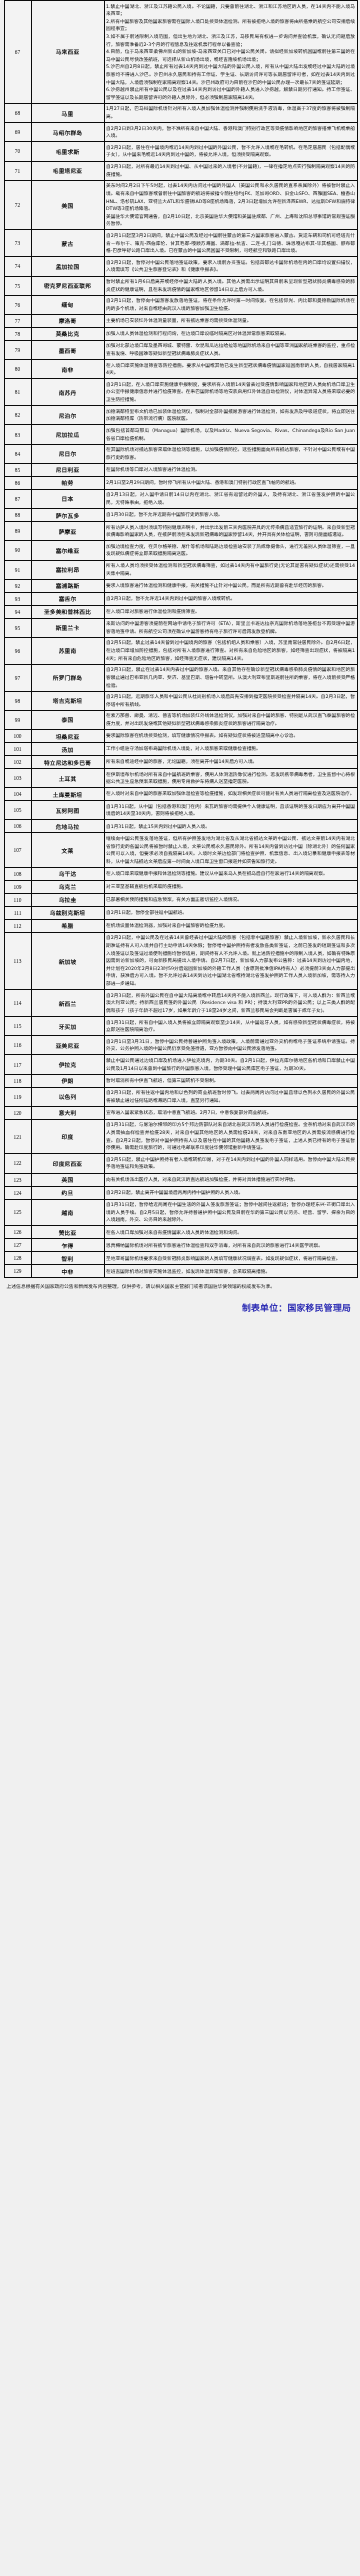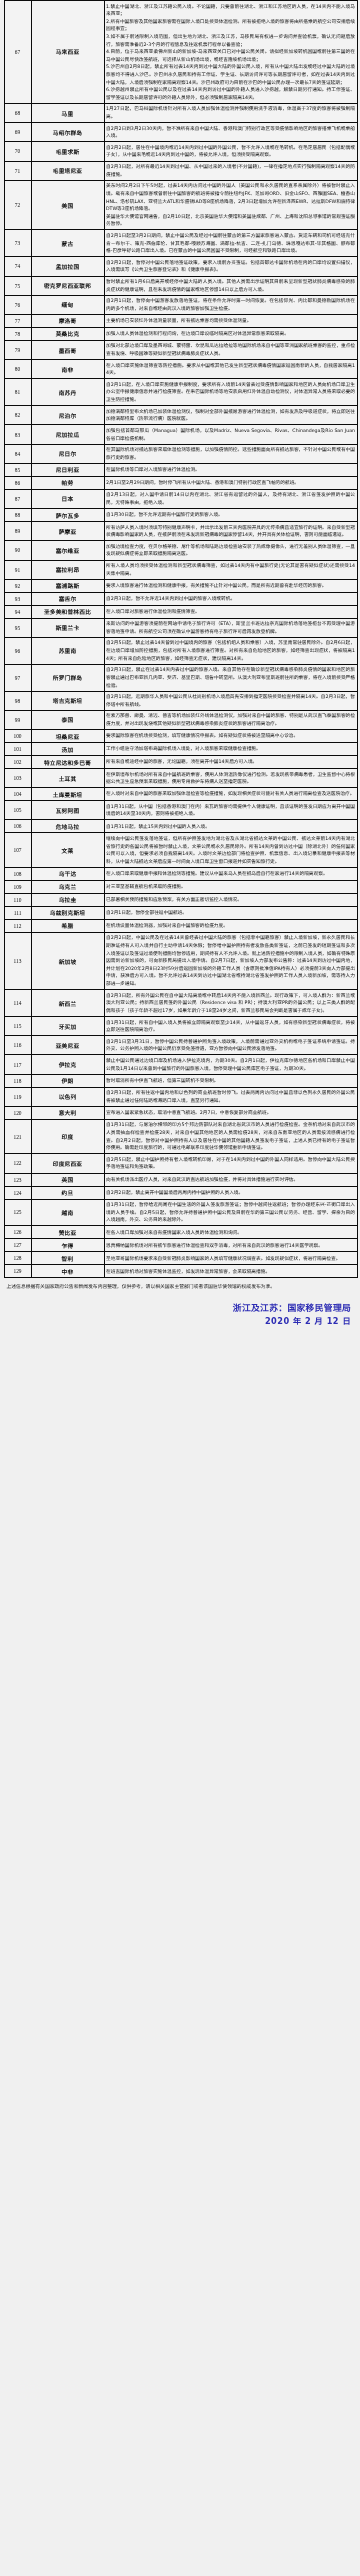--- a/index.html
+++ b/index.html
@@ -544,21 +544,20 @@
             <td class="col-measure">
               <p>在班吉国际机场对旅客实施体温监控，如发现体温异常旅客，会采取隔离措施。</p>
             </td>
           </tr>
         </tbody>
     </table>
 
     <div class="note">上述信息根据有关国家政府公告和新闻发布内容整理，仅供参考，请以相关国家主管部门或者该国驻华使领馆的权威发布为准。</div>
 
     <div class="signature">
-      <div class="org">浙江及江苏：国家移民管理局</div>
-      <div class="date">2020 年 2 月 12 日</div>
+      <div class="org">制表单位：国家移民管理局</div>
     </div>
 
     <div class="bottom-space"></div>
   </div>
 
 </div>
 
 
 </body></html>

